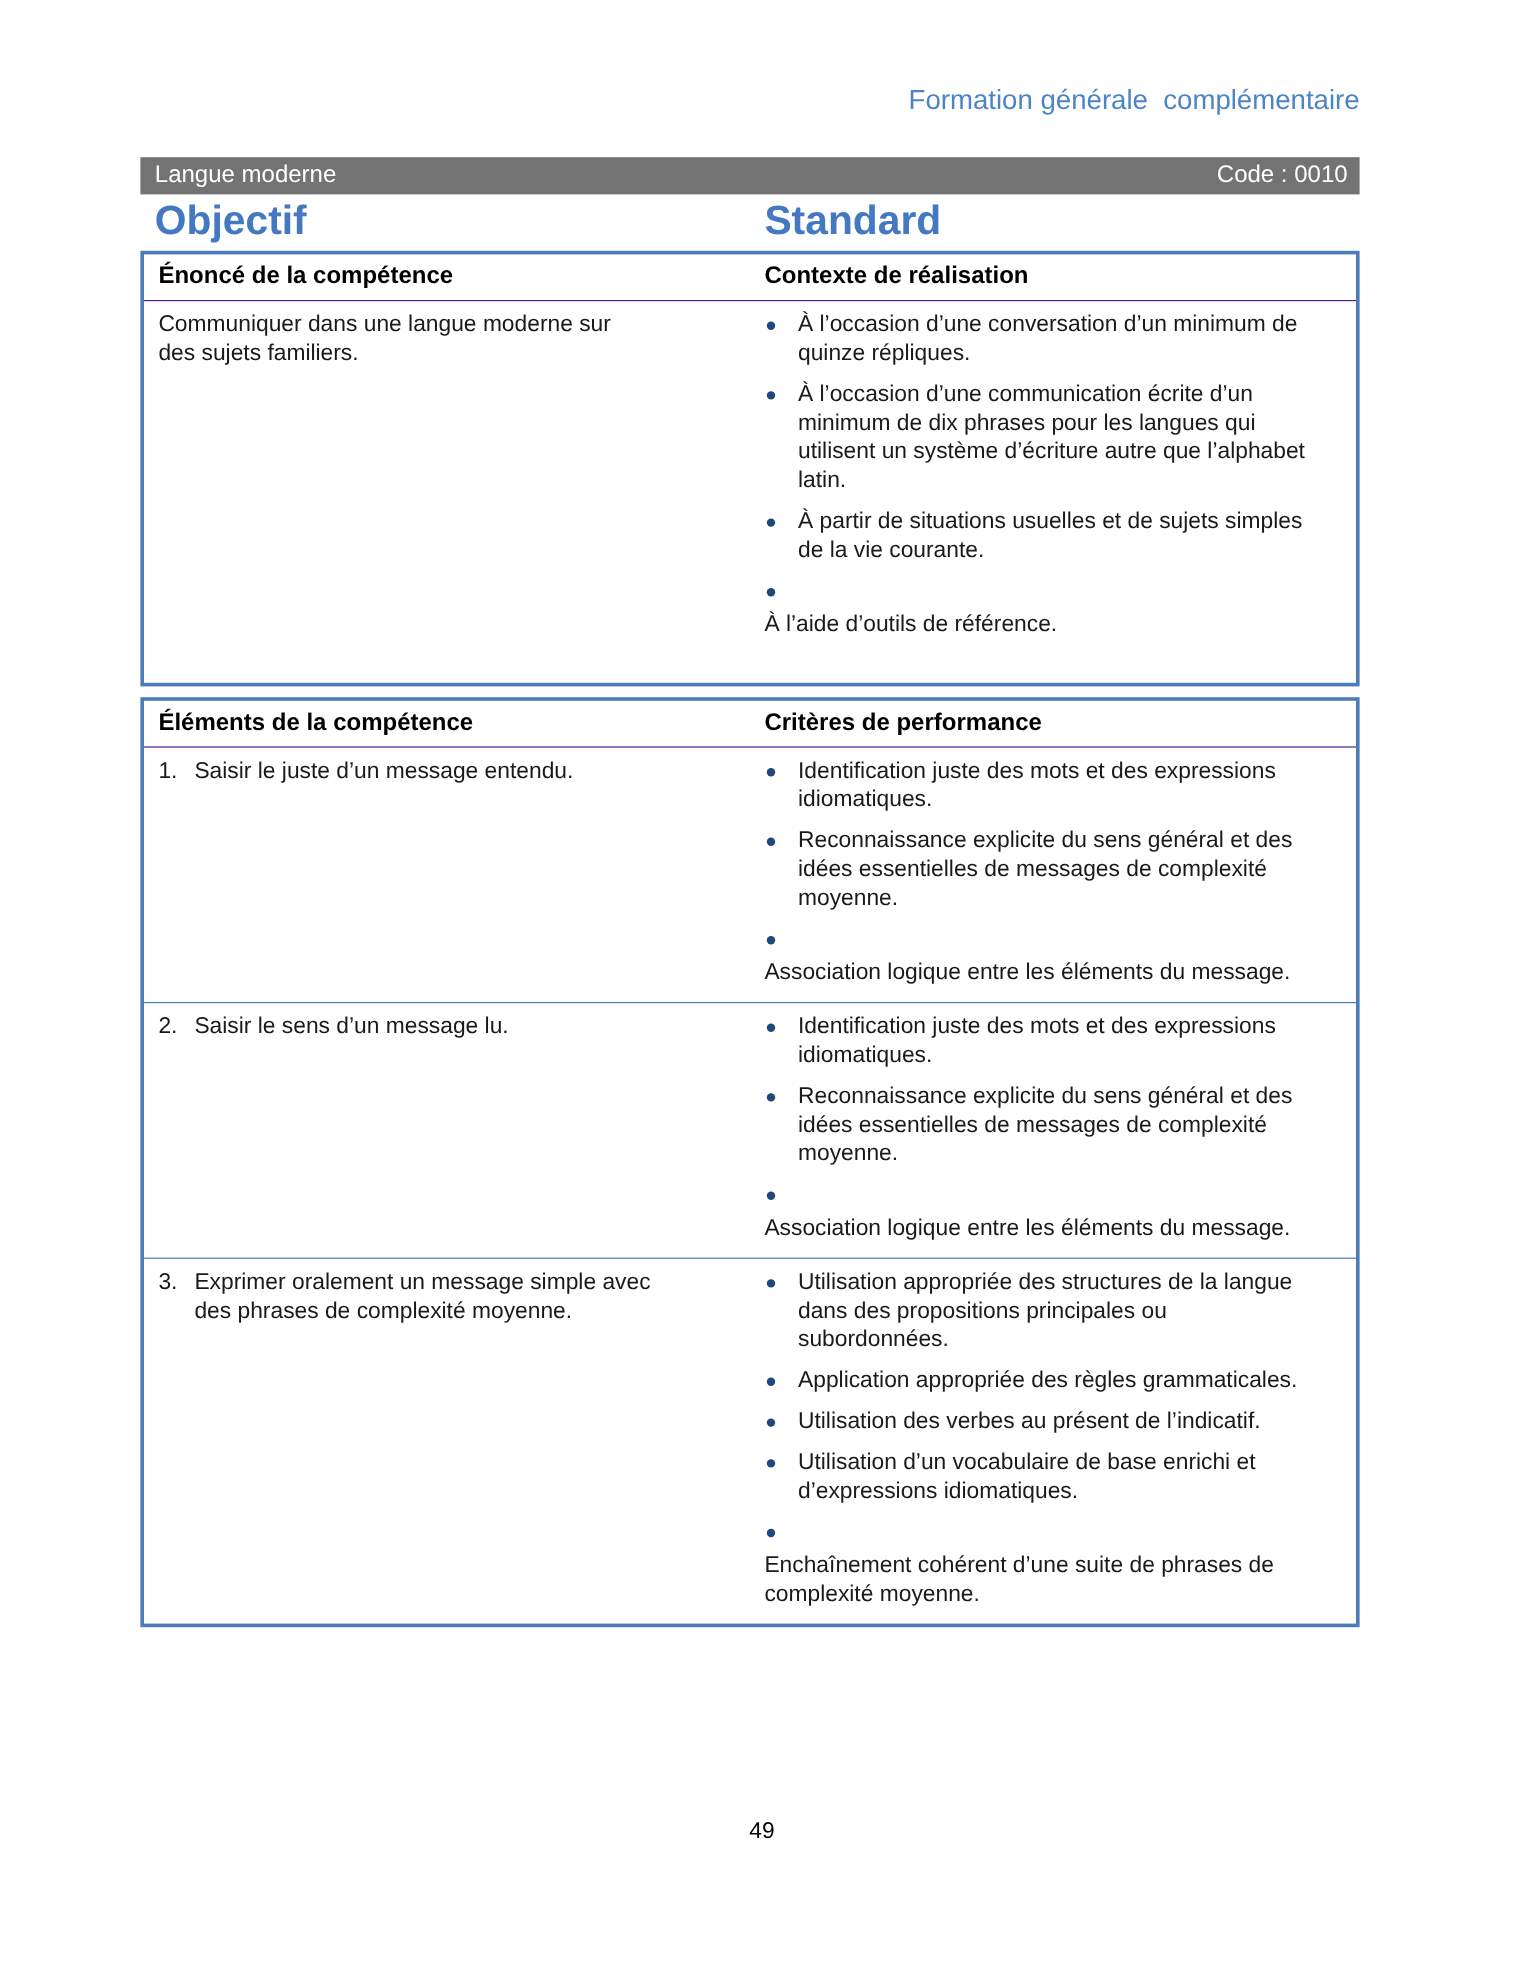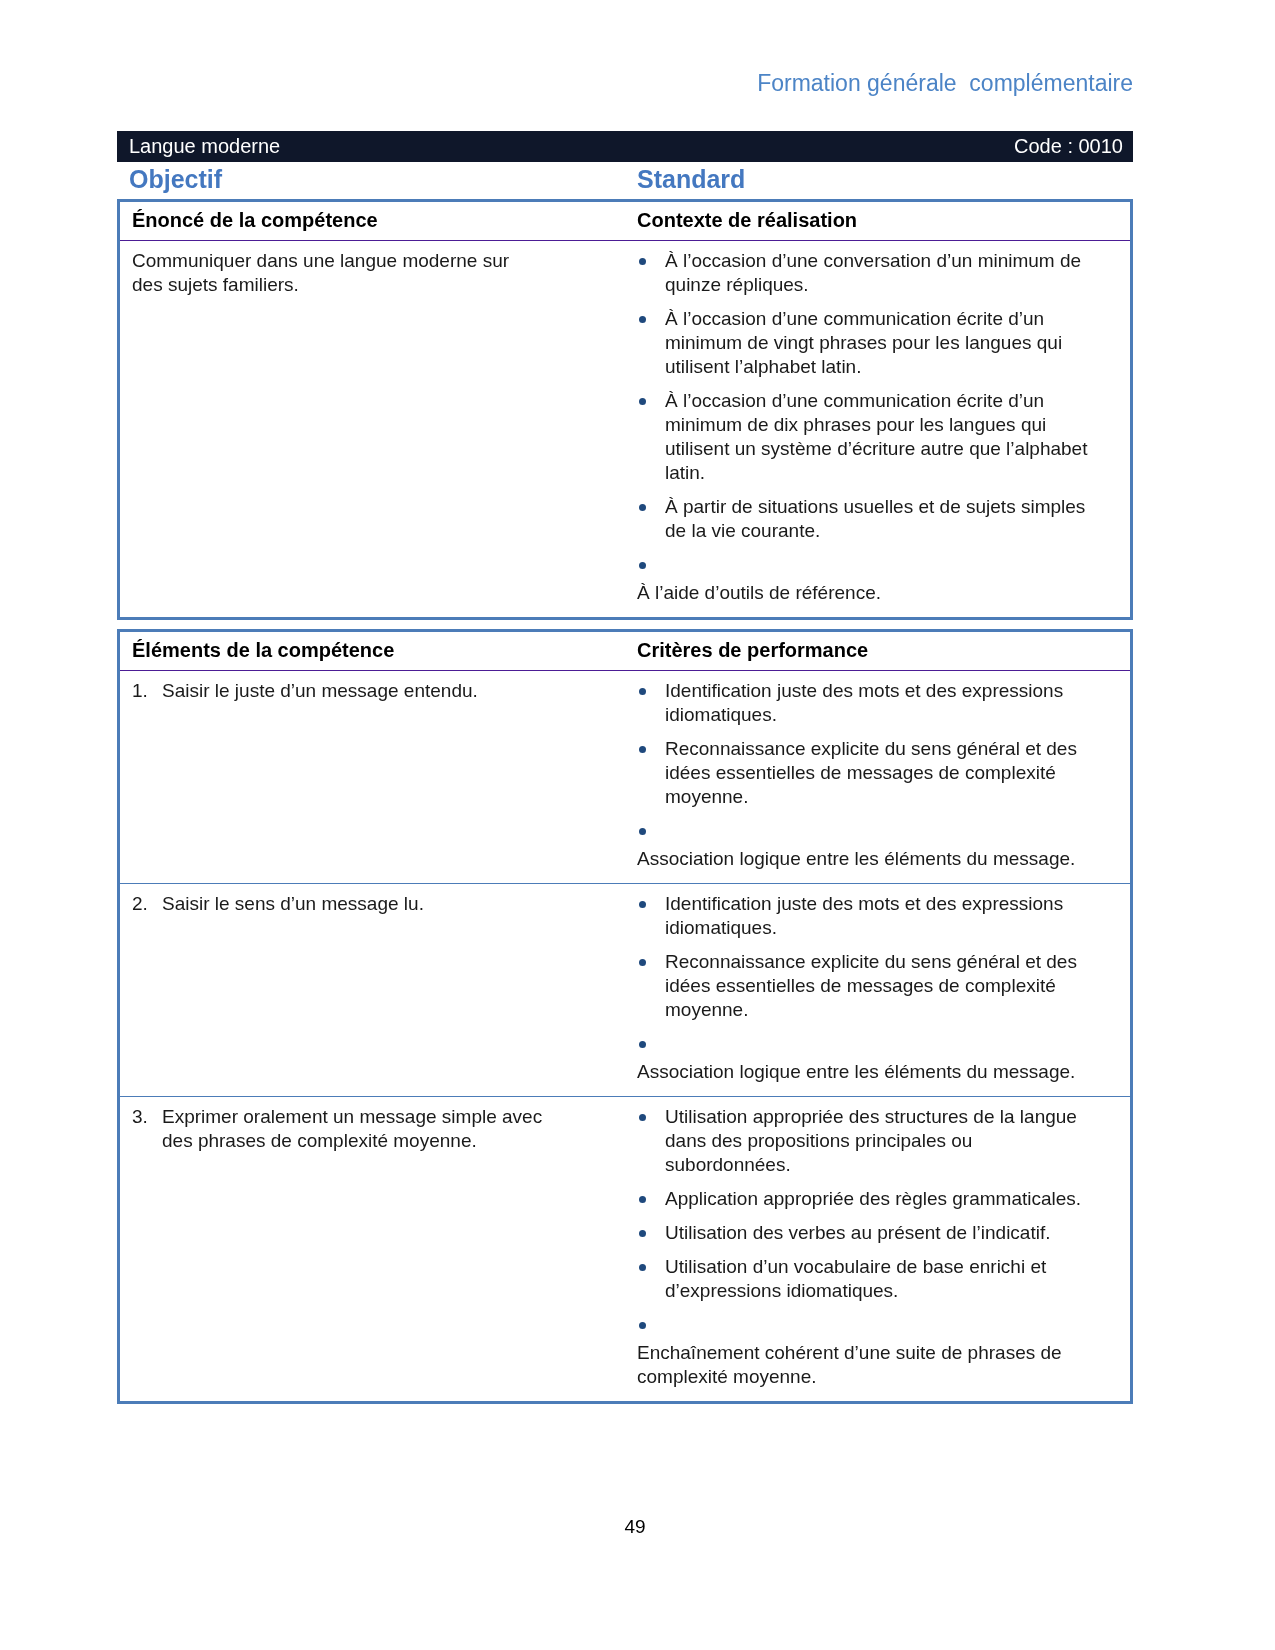--- a/index.html
+++ b/index.html
@@ -21,38 +21,38 @@
   .page-header {
     padding-top: 70px;
     text-align: right;
     font-size: 23px;
     color: #4c84c6;
     white-space: pre-wrap;
   }
   
   .title-bar {
     margin-top: 34px;
-    background: #0f172a;
+    background: #737373;
     color: #ffffff;
     display: flex;
     justify-content: space-between;
     align-items: center;
     font-size: 20px;
     padding: 4px 10px 5px 12px;
     height: 31px;
   }
   
   .section-headings {
     display: grid;
     grid-template-columns: 50% 50%;
     margin-top: 3px;
     margin-bottom: 5px;
   }
   .section-headings .h {
-    font-size: 25px;
+    font-size: 34px;
     font-weight: bold;
     color: #4478c0;
     padding-left: 12px;
   }
   
   .doc-table {
     border: 3px solid #4c7cb8;
     width: 100%;
   }
   .doc-table + .doc-table { margin-top: 9px; }
@@ -137,24 +137,20 @@
     <div class="trow row1-body">
       <div class="cell statement">Communiquer dans une langue moderne sur des sujets familiers.</div>
       <div class="cell">
         <ul class="bullets">
           <li>
               <span class="bullet-icon"></span>
               <span>À l’occasion d’une conversation d’un minimum de quinze répliques.</span>
             </li>
           <li>
               <span class="bullet-icon"></span>
-              <span>À l’occasion d’une communication écrite d’un minimum de vingt phrases pour les langues qui utilisent l’alphabet latin.</span>
-            </li>
-          <li>
-              <span class="bullet-icon"></span>
               <span>À l’occasion d’une communication écrite d’un minimum de dix phrases pour les langues qui utilisent un système d’écriture autre que l’alphabet latin.</span>
             </li>
           <li>
               <span class="bullet-icon"></span>
               <span>À partir de situations usuelles et de sujets simples de la vie courante.</span>
             </li>
           <li>
               <span class="bullet-icon"></span>
               <span>À l’aide d’outils de référence.</span>
             </li>

